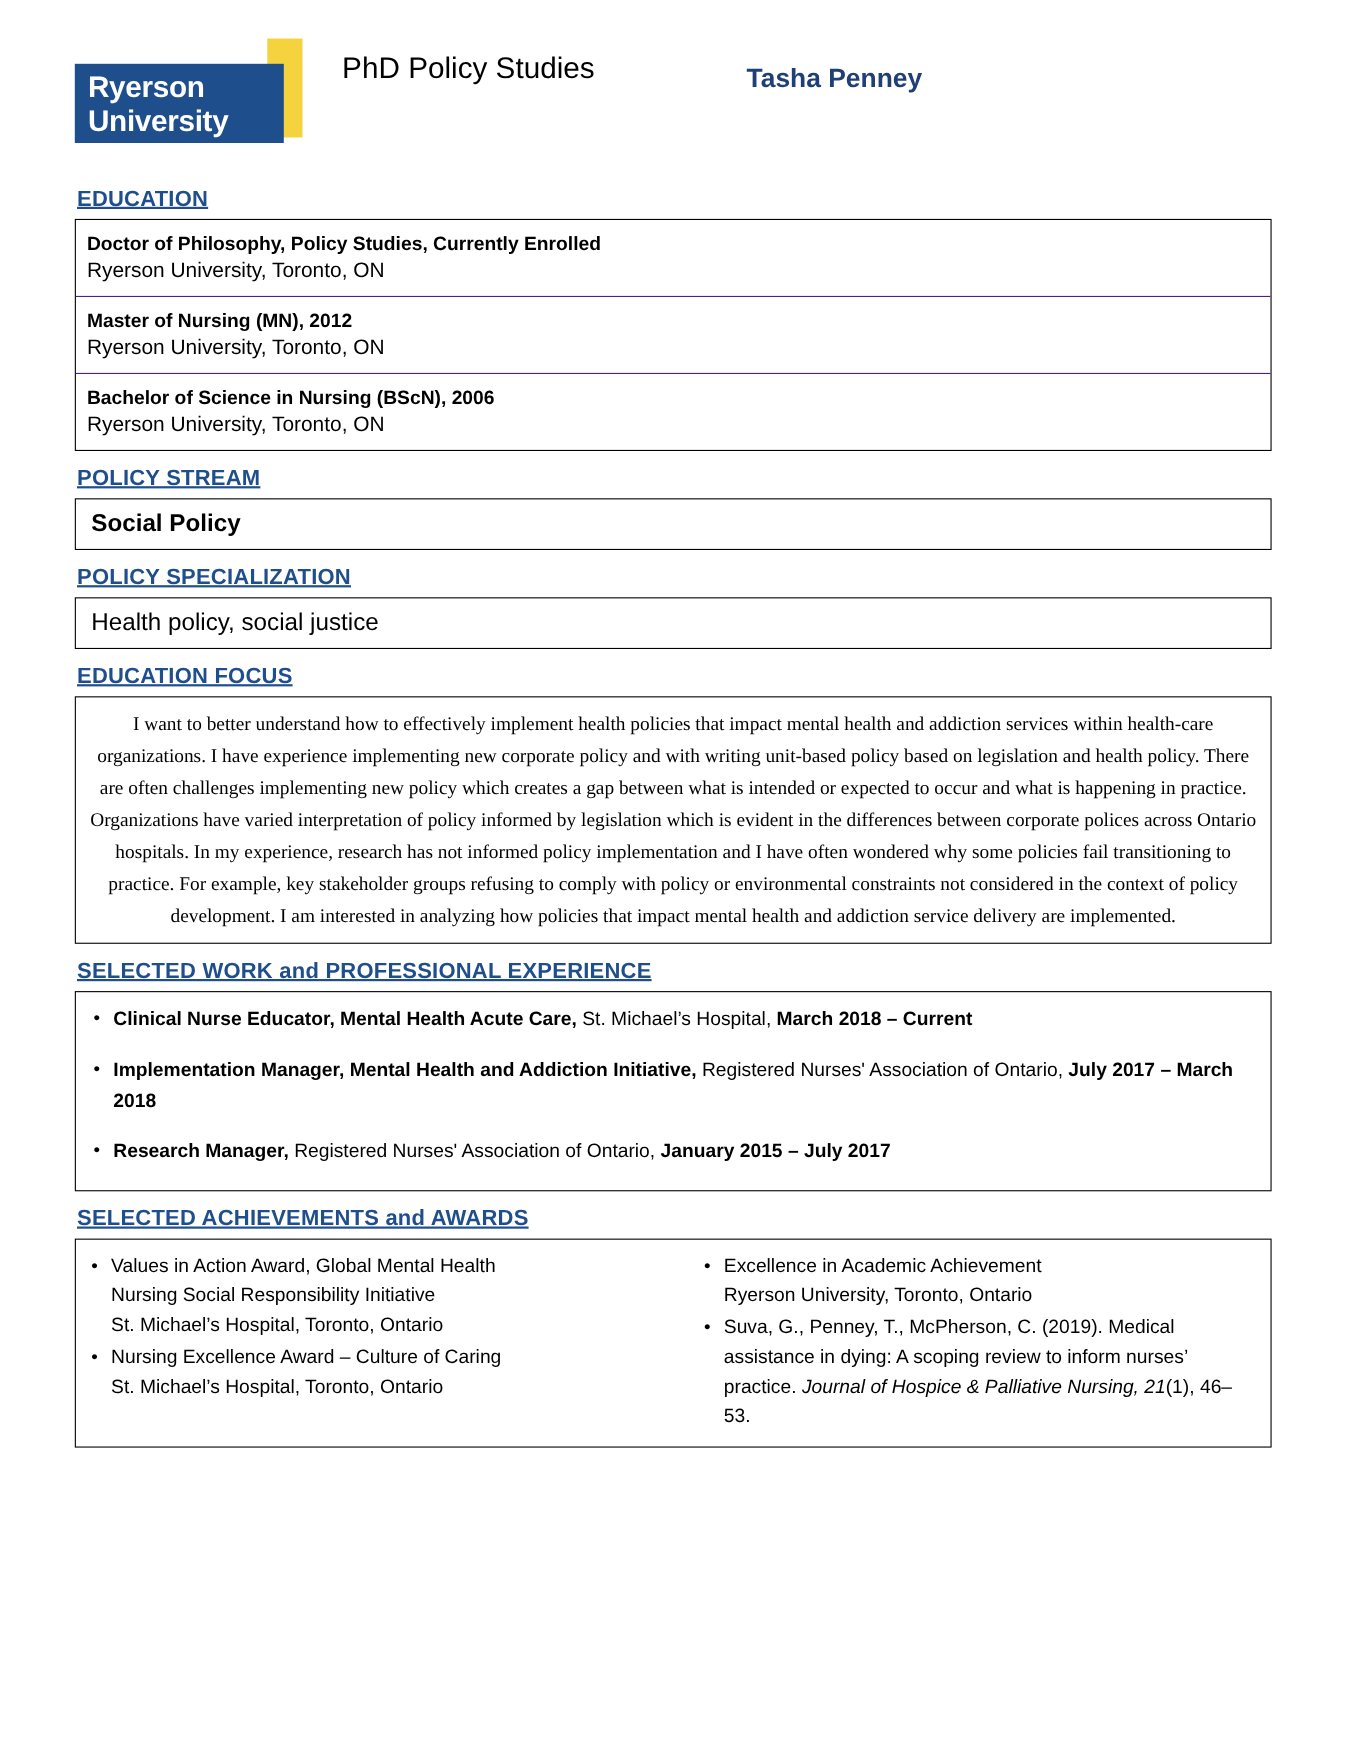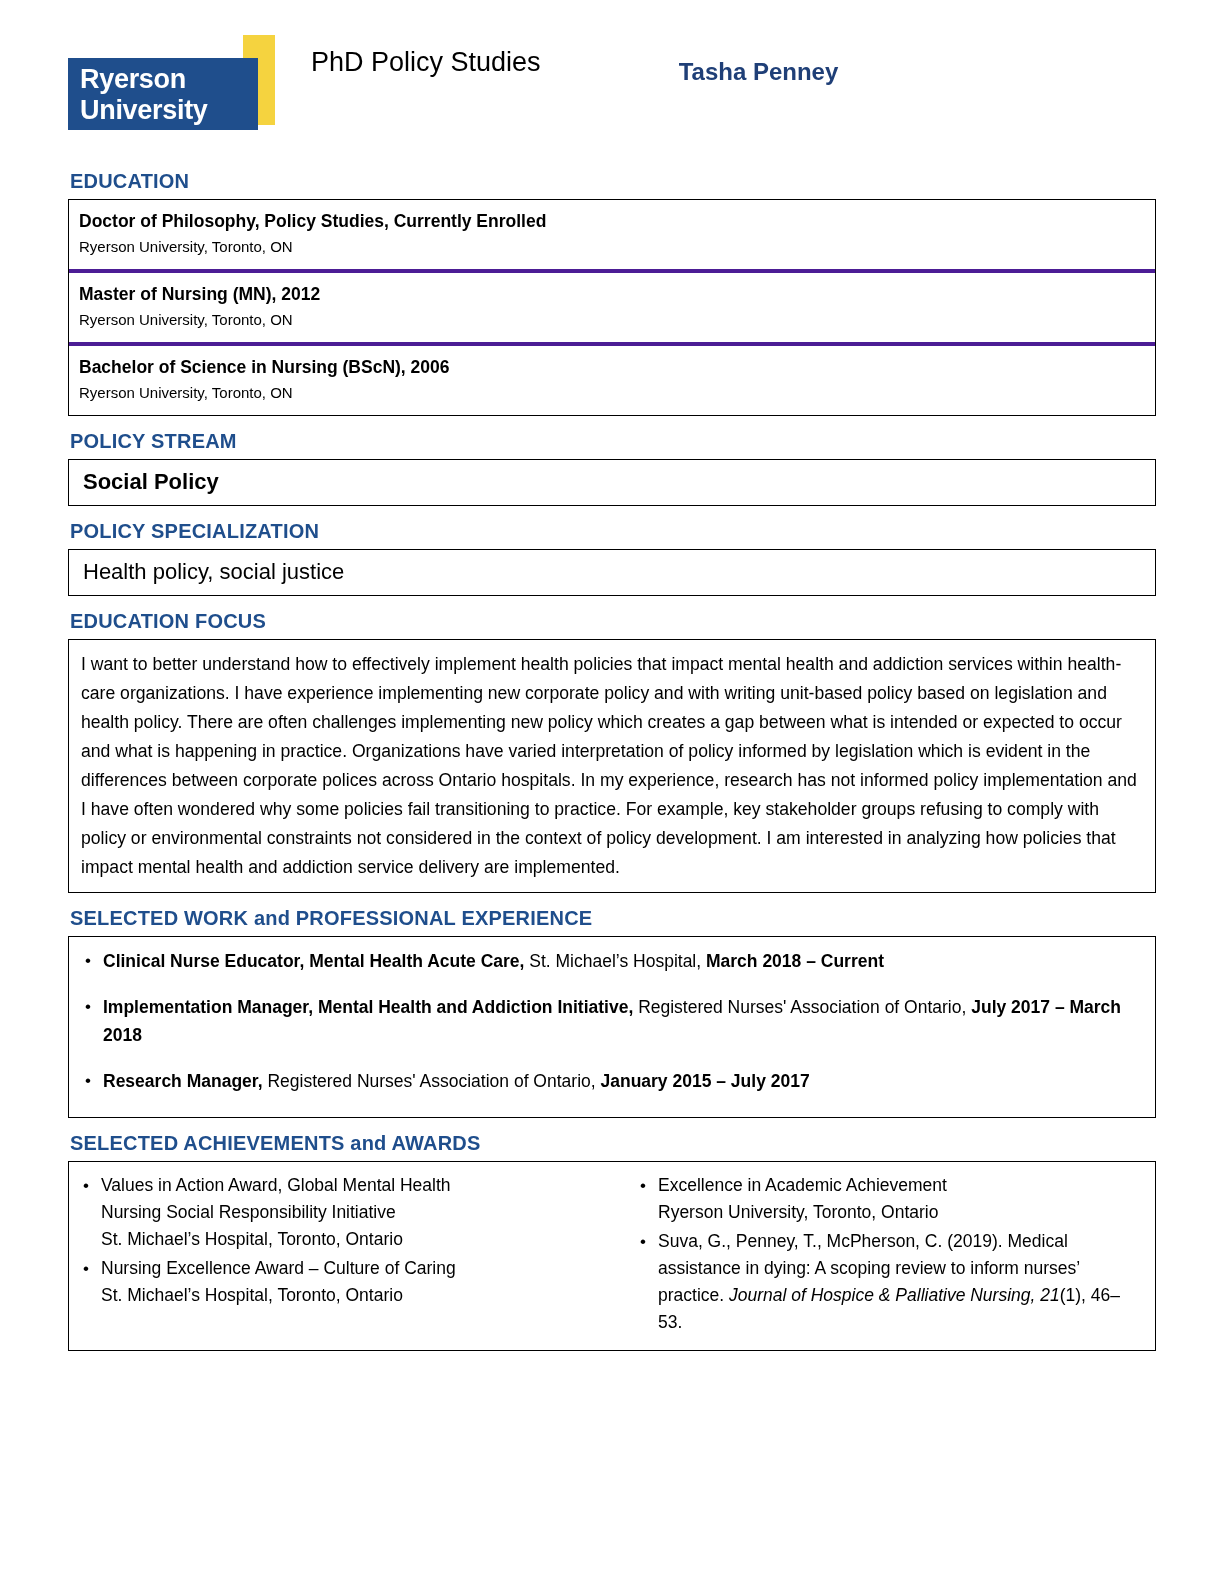--- a/index.html
+++ b/index.html
@@ -77,55 +77,57 @@
     padding-right: 180px;
   }
 
   
   .section-title {
     color: #1f4e8c;
     font-weight: bold;
     font-size: 20px;
     margin: 14px 0 6px 2px;
     letter-spacing: 0.2px;
+    text-decoration: underline;
   }
   .box {
     border: 1px solid #000000;
     box-sizing: border-box;
   }
   .edu-row {
     padding: 9px 10px 10px 10px;
-    border-bottom: 4px solid #4c1d95;
+    border-bottom: 1px solid #4c1d95;
   }
   .edu-row:last-child {
     border-bottom: none;
   }
   .edu-degree {
     font-weight: bold;
     font-size: 17.5px;
     line-height: 24px;
   }
   .edu-school {
-    font-size: 15px;
+    font-size: 19px;
     line-height: 24px;
     margin-top: 2px;
   }
   .one-line {
     padding: 11px 10px 12px 14px;
     font-size: 22px;
     line-height: 22px;
   }
   .one-line.bold {
     font-weight: bold;
   }
   .paragraph {
     padding: 10px 12px 10px 12px;
     font-size: 17.6px;
     line-height: 29px;
-    text-align: left;
+    text-align: center;
+    font-family: Liberation Serif, serif;
   }
 
   
   .exp-list {
     padding: 10px 12px 10px 12px;
   }
   .exp-item {
     position: relative;
     padding-left: 22px;
     font-size: 17.5px;

